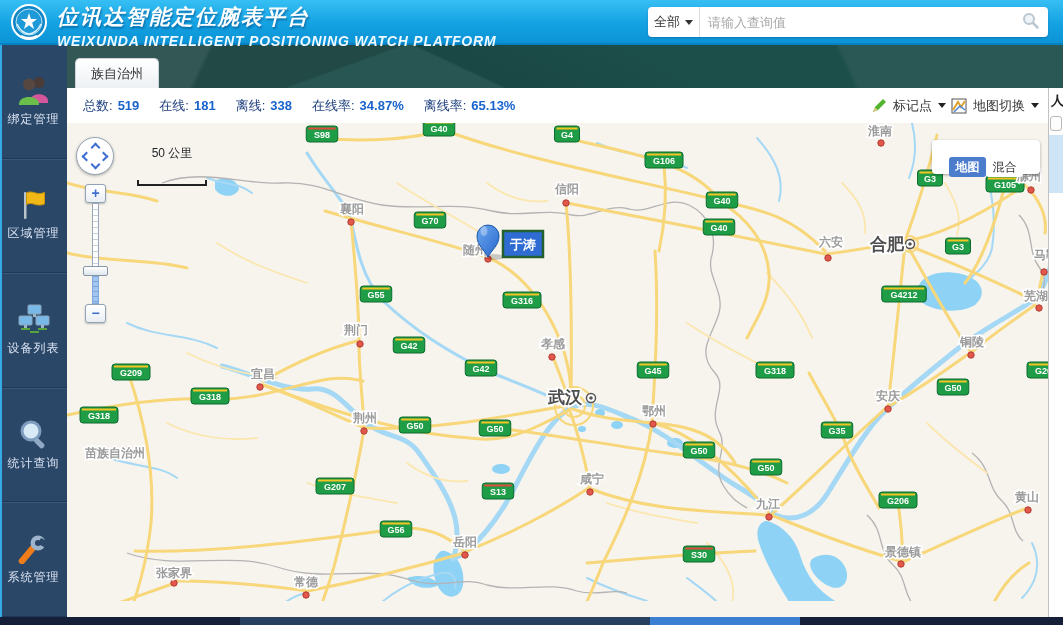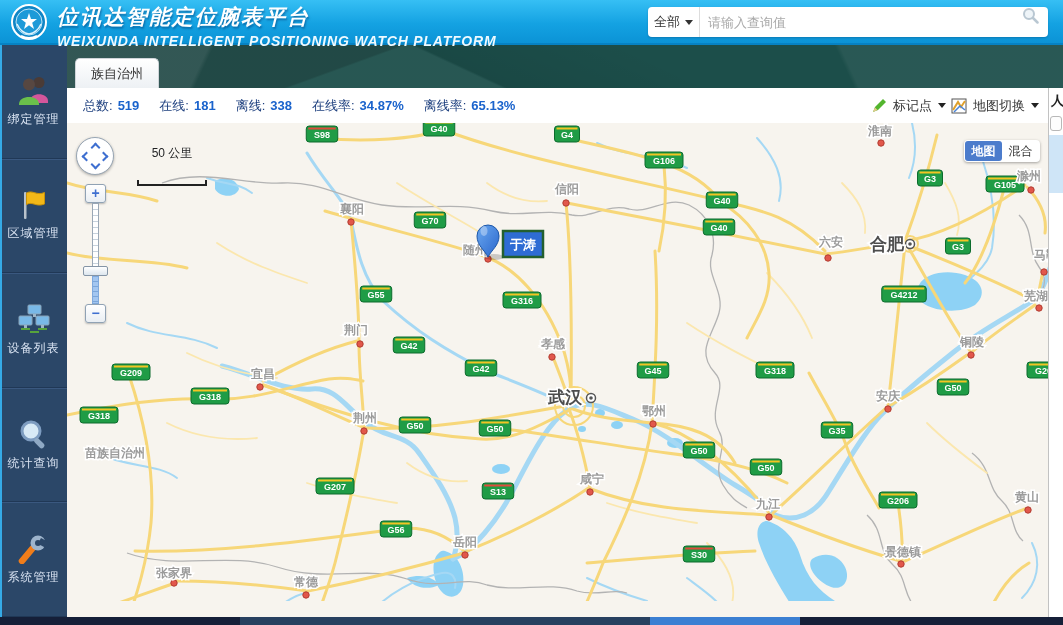--- a/index.html
+++ b/index.html
@@ -10,21 +10,21 @@
   
   .top-header{position:absolute;left:0;top:0;width:1063px;height:45px;
     background:linear-gradient(#36bff4 0%,#14a2e2 55%,#0b93d6 100%);
     border-bottom:2px solid #0682c4;z-index:30;}
   .logo{position:absolute;left:9px;top:2px;}
   .brand{position:absolute;left:57px;top:3px;color:#fff;}
   .brand .cn{font-size:21px;font-weight:bold;font-style:italic;letter-spacing:2px;
     text-shadow:1px 2px 2px rgba(0,60,120,.5);}
   .brand .en{font-size:14px;font-weight:bold;font-style:italic;letter-spacing:.8px;color:#eefaff;margin-top:2px;}
   .searchbox{position:absolute;left:648px;top:7px;width:400px;height:30px;background:#fff;
-    border-radius:4px;display:flex;box-shadow:0 1px 2px rgba(0,40,80,.25);}
+    border-radius:4px;display:flex;align-items:center;box-shadow:0 1px 2px rgba(0,40,80,.25);}
   .search-cat{display:flex;align-items:center;justify-content:center;gap:5px;width:52px;height:100%;
     border-right:1px solid #ddd;font-size:13px;color:#333;cursor:pointer;}
   .caret{width:0;height:0;border:4px solid transparent;border-top:5px solid #333;margin-top:5px;}
   .searchbox input{flex:1;border:none;outline:none;font-size:13px;color:#b91c1c;padding:0 8px;
     font-family:inherit;background:transparent;}
   .searchbox input::placeholder{color:#aaa;}
   .mag{margin:0 9px;flex:0 0 auto;}
 
   
   .sidebar{position:absolute;left:0;top:45px;width:67px;height:572px;background:#2b4768;
@@ -80,21 +80,21 @@
   .ztrack{position:absolute;left:25px;top:80px;width:7px;height:101px;background:#fff;
     border:1px solid #9aa7b5;background-image:repeating-linear-gradient(#ffffff 0 5px,#c7d2dc 5px 6px);}
   .zfill{position:absolute;left:25px;top:153px;width:7px;height:28px;background:#a3c6f0;
     border:1px solid #7fa9dd;background-image:repeating-linear-gradient(#a3c6f0 0 4px,#7ba6da 4px 5px);}
   .zhandle{position:absolute;left:16px;top:143px;width:25px;height:10px;
     background:linear-gradient(#ffffff,#dde6ee);border:1px solid #8595a6;border-radius:2px;cursor:pointer;}
   .scalebox{position:absolute;left:70px;top:22px;width:70px;text-align:center;}
   .scalebox .stext{font-size:12px;color:#222;text-shadow:0 0 2px #fff;margin-bottom:18px;}
   .scalebox .sline{height:6px;border-left:2px solid #222;border-right:2px solid #222;border-bottom:2px solid #222;}
   .maptype{position:absolute;right:8px;top:17px;height:22px;display:flex;background:#fff;
-    border-radius:4px;padding:1px;box-shadow:0 1px 3px rgba(0,0,0,.35);cursor:pointer;}
+    border-radius:4px;padding:17px;box-shadow:0 1px 3px rgba(0,0,0,.35);cursor:pointer;}
   .mtbtn{min-width:37px;height:20px;display:flex;align-items:center;justify-content:center;
     font-size:12px;border-radius:3px;padding:0 4px;}
   .mtbtn.active{background:#4c7ccc;color:#fff;font-weight:bold;}
   .mtbtn.inactive{background:#fff;color:#333;}
 
   
   .rightstrip{position:absolute;left:1048px;top:88px;width:15px;height:529px;background:#fff;
     border-left:1px solid #c2c2c2;z-index:12;cursor:pointer;}
   .rightstrip .rp-title{font-size:13px;font-weight:bold;color:#222;text-align:left;padding:4px 0 0 2px;}
   .rightstrip .rp-box{margin:6px 1px 0 1px;height:15px;border:1px solid #b8b8b8;border-radius:3px;background:#fdfdfd;}

